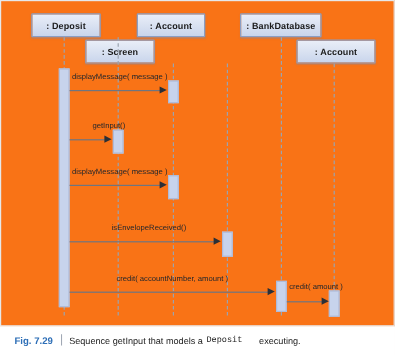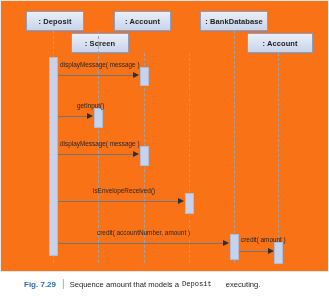--- a/index.html
+++ b/index.html
@@ -68,21 +68,21 @@
     font-size:6.4px;
     color:#22262c;
     white-space:nowrap;
     letter-spacing:0px;
   }
 
   
   #caption{
     position:absolute;left:0;top:272px;width:329px;height:24px;
     display:flex;align-items:center;
-    padding-left:24px;
+    padding-left:12px;
     box-sizing:border-box;
     background:#ffffff;
   }
   #caption .fig-num{
     color:#2e6fb7;font-weight:bold;font-size:8px;
   }
   #caption .sep{
     color:#9aa3b0;margin:0 5px 0 6px;font-size:10px;line-height:1;
   }
   #caption .cap-text{
@@ -162,16 +162,16 @@
 
   <div class="msg-label" style="left:240px;top:235px;">credit( amount )</div>
   <div class="msg-line" style="left:238px;top:250px;width:30px;"></div>
   <div class="msg-head" style="left:267px;top:246.5px;"></div>
 
 </div>
 
 <div id="caption">
   <span class="fig-num">Fig. 7.29</span>
   <span class="sep">|</span>
-  <span class="cap-text">Sequence amount that models a</span>
+  <span class="cap-text">Sequence getInput that models a</span>
   <span class="cap-text mono" style="margin-left:3px;">Deposit</span>
   <span class="cap-text" style="margin-left:14px;">executing.</span>
 </div>
 
 </body></html>

